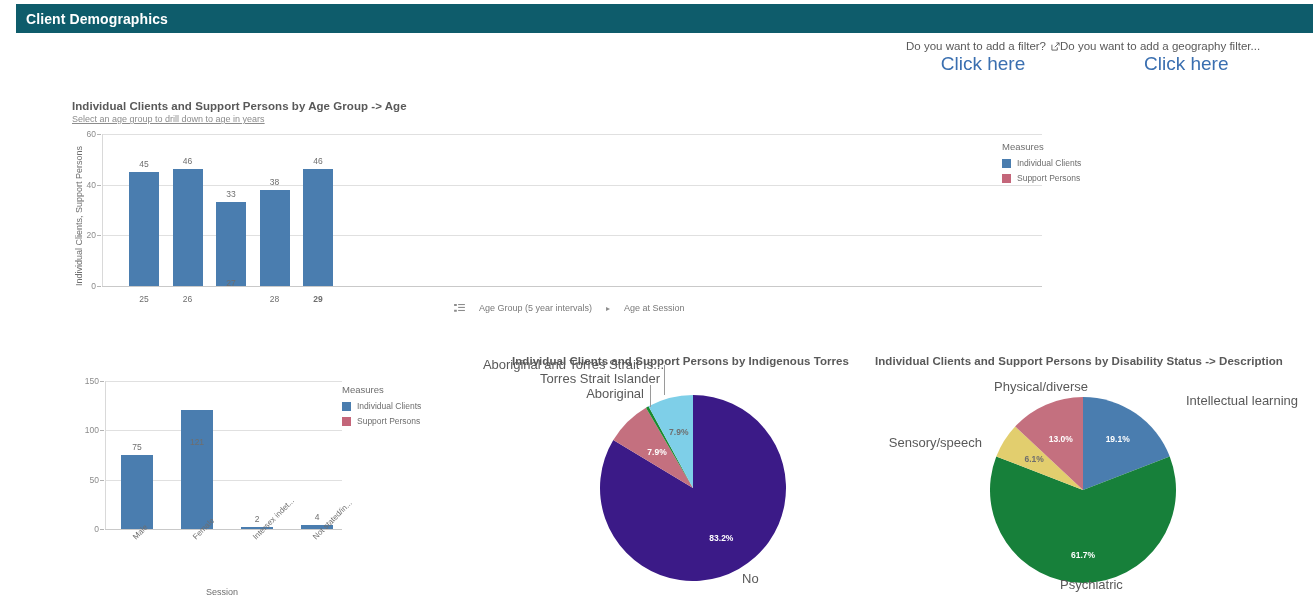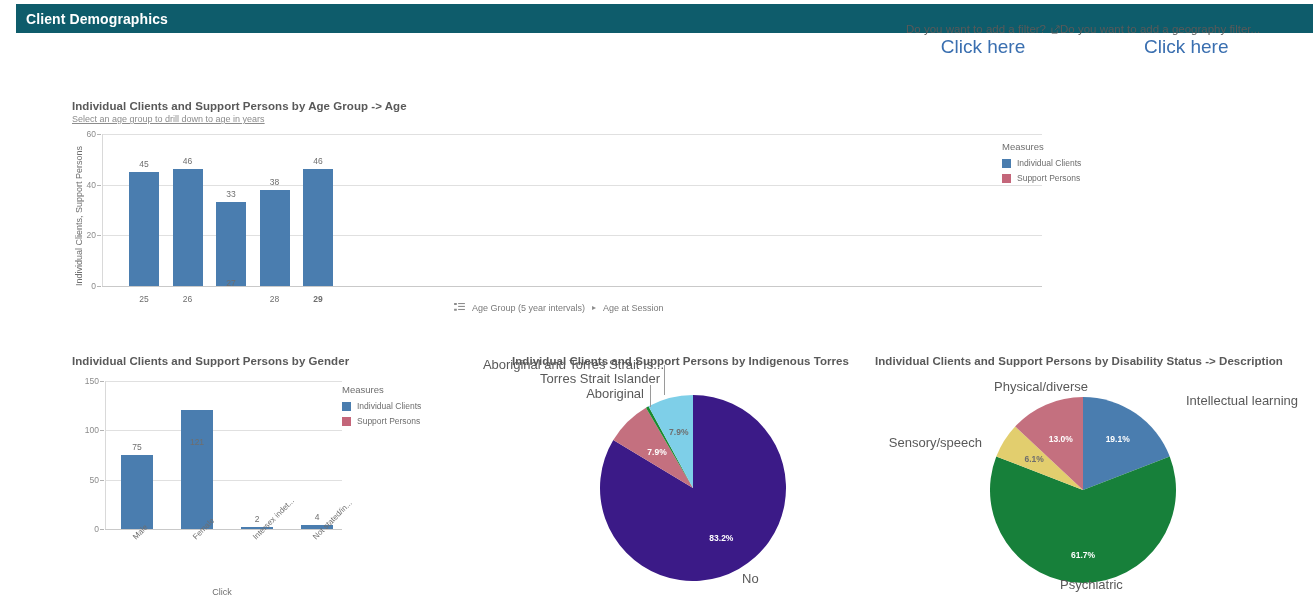--- a/index.html
+++ b/index.html
@@ -18,21 +18,21 @@
     position:absolute; left:16px; top:4px; width:1313px; height:29px;
     background:#0e5c6b;
     display:flex; align-items:center;
   }
   .header-title {
     color:#ffffff; font-size:14px; font-weight:bold; padding-left:10px;
     letter-spacing:0.1px;
   }
 
   
-  .filters { position:absolute; top:23px; left:0; width:1313px; height:42px; }
+  .filters { position:absolute; top:40px; left:0; width:1313px; height:42px; }
   .filter-block { position:absolute; text-align:center; }
   .filter-q {
     font-size:11.5px; color:#595959; white-space:nowrap;
     display:flex; align-items:center; justify-content:center; gap:5px;
   }
   .ext-icon { display:inline-block; width:9px; height:9px; position:relative; }
   .ext-icon svg { display:block; }
   .filter-link {
     font-size:19px; color:#3a6fb0; margin-top:1px; cursor:pointer;
     font-weight:400; line-height:22px;
@@ -73,21 +73,21 @@
 
   
   .legend { position:absolute; }
   .legend-title { font-size:9.5px; color:#6e6e6e; margin-bottom:6px; }
   .legend-row { display:flex; align-items:center; gap:6px; margin-bottom:5px; }
   .legend-swatch { width:9px; height:9px; display:inline-block; }
   .legend-label { font-size:8.5px; color:#6e6e6e; white-space:nowrap; }
 
   
   .breadcrumb {
-    position:absolute; display:flex; align-items:flex-start; gap:7px;
+    position:absolute; display:flex; align-items:center; gap:14px;
     font-size:9px; color:#7a7a7a; white-space:nowrap;
   }
   .breadcrumb .crumb { cursor:pointer; }
   .drill-icon { width:11px; height:9px; display:inline-block; }
   .crumb-arrow { font-size:8px; color:#8c8c8c; }
 
   
   #chart-gender { left:72px; top:355px; width:420px; height:246px; }
   .xtick-rot {
     position:absolute; font-size:8px; color:#6e6e6e; white-space:nowrap;
@@ -201,21 +201,20 @@
           <rect x="4.5" y="6.6" width="7.5" height="1.2" fill="#8c8c8c"></rect>
         </svg>
       </span>
       <span class="crumb">Age Group (5 year intervals)</span>
       <span class="crumb-arrow">▸</span>
       <span class="crumb">Age at Session</span>
     </div>
   </div>
 
   <div class="obj" id="chart-gender">
-    <div class="obj-title">Individual Clients and Support Persons by Gender</div>
 
     <div class="plot" id="gender-plot" style="position:absolute; left:33px; top:26px; width:237px; height:148px;">
         <div class="gridline" style="top: 148px; width: 237px; background: rgb(201, 201, 201);"></div>
         <div class="ytick" style="left: -32px; top: 148px;">0</div>
         <div class="ytick-mark" style="left: -5px; top: 148px;"></div>
         <div class="gridline" style="top: 98.6667px; width: 237px; background: rgb(224, 224, 224);"></div>
         <div class="ytick" style="left: -32px; top: 98.6667px;">50</div>
         <div class="ytick-mark" style="left: -5px; top: 98.6667px;"></div>
         <div class="gridline" style="top: 49.3333px; width: 237px; background: rgb(224, 224, 224);"></div>
         <div class="ytick" style="left: -32px; top: 49.3333px;">100</div>
@@ -231,21 +230,21 @@
         <div class="barlabel" style="left: 72px; width: 40px; top: 15.6133px; margin-top: 40px;">121</div>
         <div class="xtick-rot" style="left: 86px; top: 154px;">Female</div>
         <div class="bar" style="left: 136px; width: 32px; height: 2px; top: 146px; background: rgb(74, 125, 175);"></div>
         <div class="barlabel" style="left: 132px; width: 40px; top: 133px;">2</div>
         <div class="xtick-rot" style="left: 146px; top: 154px;">Intersex indet...</div>
         <div class="bar" style="left: 196px; width: 32px; height: 3.94667px; top: 144.053px; background: rgb(74, 125, 175);"></div>
         <div class="barlabel" style="left: 192px; width: 40px; top: 131.053px;">4</div>
         <div class="xtick-rot" style="left: 206px; top: 154px;">Not stated/in...</div>
       </div>
 
-    <div class="axis-caption" style="left:110px; top:232px; width:80px;">Click</div>
+    <div class="axis-caption" style="left:110px; top:232px; width:80px;">Session</div>
 
     <div class="legend" id="gender-legend" style="left:270px; top:29px;">
         <div class="legend-title">Measures</div>
         <div class="legend-row">
           <span class="legend-swatch" style="background: rgb(74, 125, 175);"></span>
           <span class="legend-label">Individual Clients</span>
         </div>
         <div class="legend-row">
           <span class="legend-swatch" style="background: rgb(196, 102, 122);"></span>
           <span class="legend-label">Support Persons</span>

